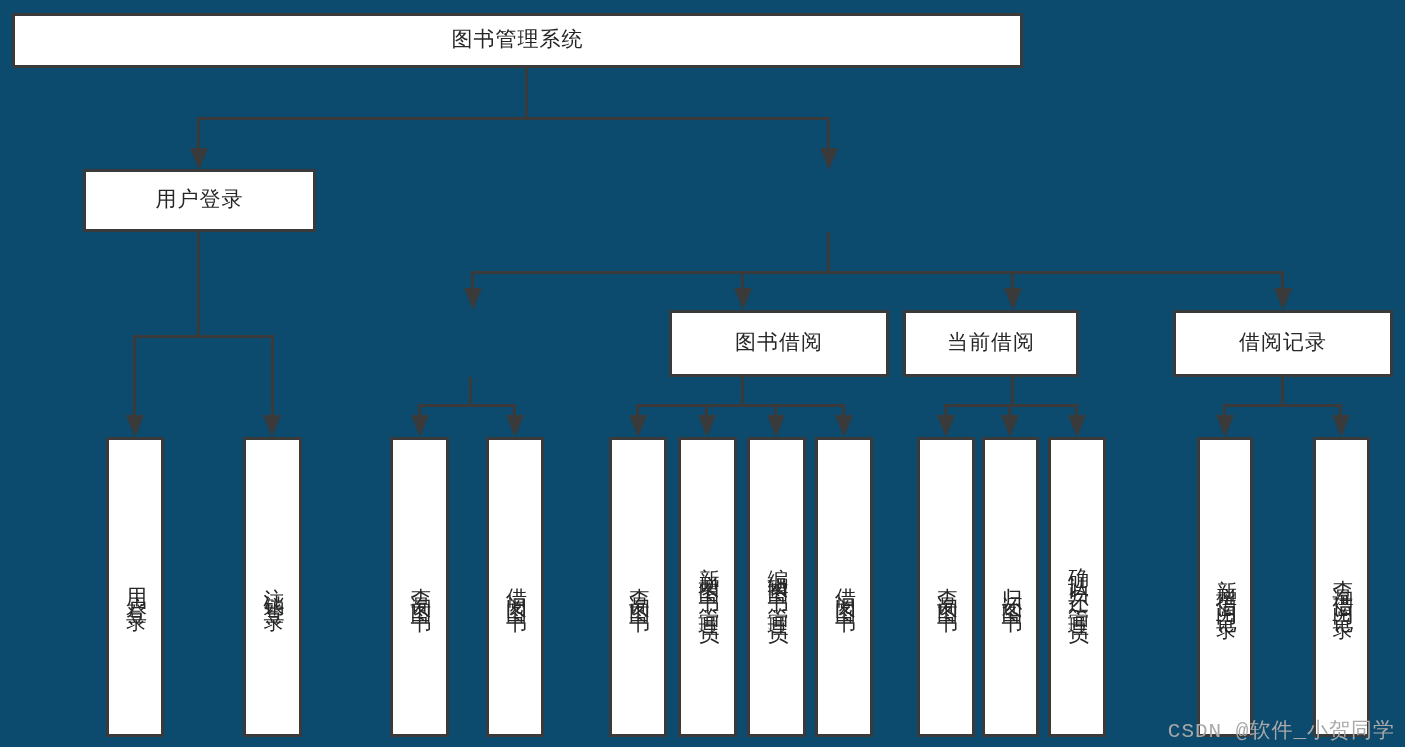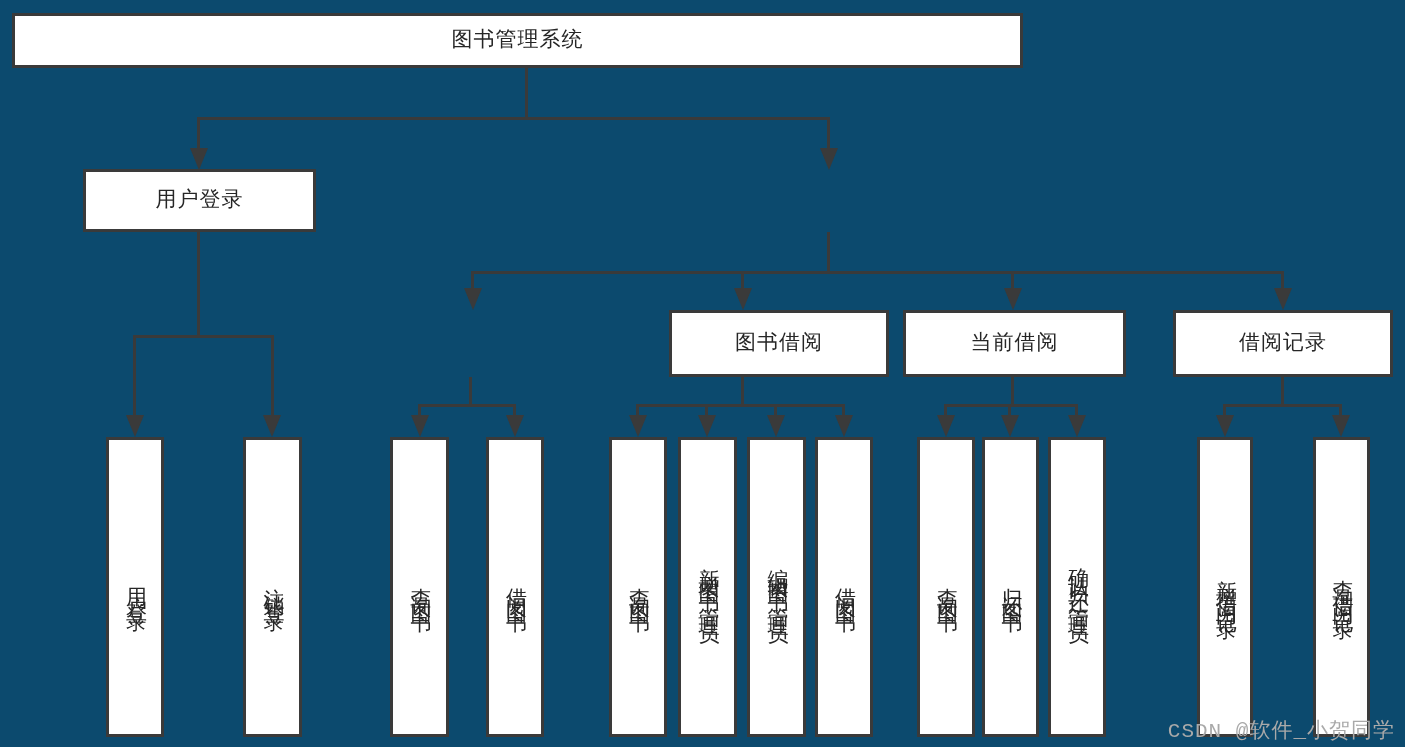--- a/index.html
+++ b/index.html
@@ -93,21 +93,21 @@
   <div class="vline" style="left:471px; top:271px; height:20px;"></div>
   <div class="arrow" style="left:464px; top:288px;"></div>
   <div class="vline" style="left:741px; top:271px; height:20px;"></div>
   <div class="arrow" style="left:734px; top:288px;"></div>
   <div class="vline" style="left:1011px; top:271px; height:20px;"></div>
   <div class="arrow" style="left:1004px; top:288px;"></div>
   <div class="vline" style="left:1281px; top:271px; height:20px;"></div>
   <div class="arrow" style="left:1274px; top:288px;"></div>
 
   <div class="node" style="left:633px; top:310px; width:220px; height:67px;margin-left:36px;">图书借阅</div>
-  <div class="node" style="left:903px; top:310px; width:223px; height:67px;">当前借阅</div>
+  <div class="node" style="left:903px; top:310px; width:176px; height:67px;">当前借阅</div>
   <div class="node" style="left:1173px; top:310px; width:220px; height:67px;">借阅记录</div>
 
   <div class="vline" style="left:469px; top:377px; height:29px;"></div>
   <div class="hline" style="left:418px; top:404px; width:97px;"></div>
   <div class="vline" style="left:418px; top:404px; height:13px;"></div>
   <div class="arrow" style="left:411px; top:415px;"></div>
   <div class="vline" style="left:513px; top:404px; height:13px;"></div>
   <div class="arrow" style="left:506px; top:415px;"></div>
 
   <div class="vline" style="left:741px; top:377px; height:29px;"></div>

